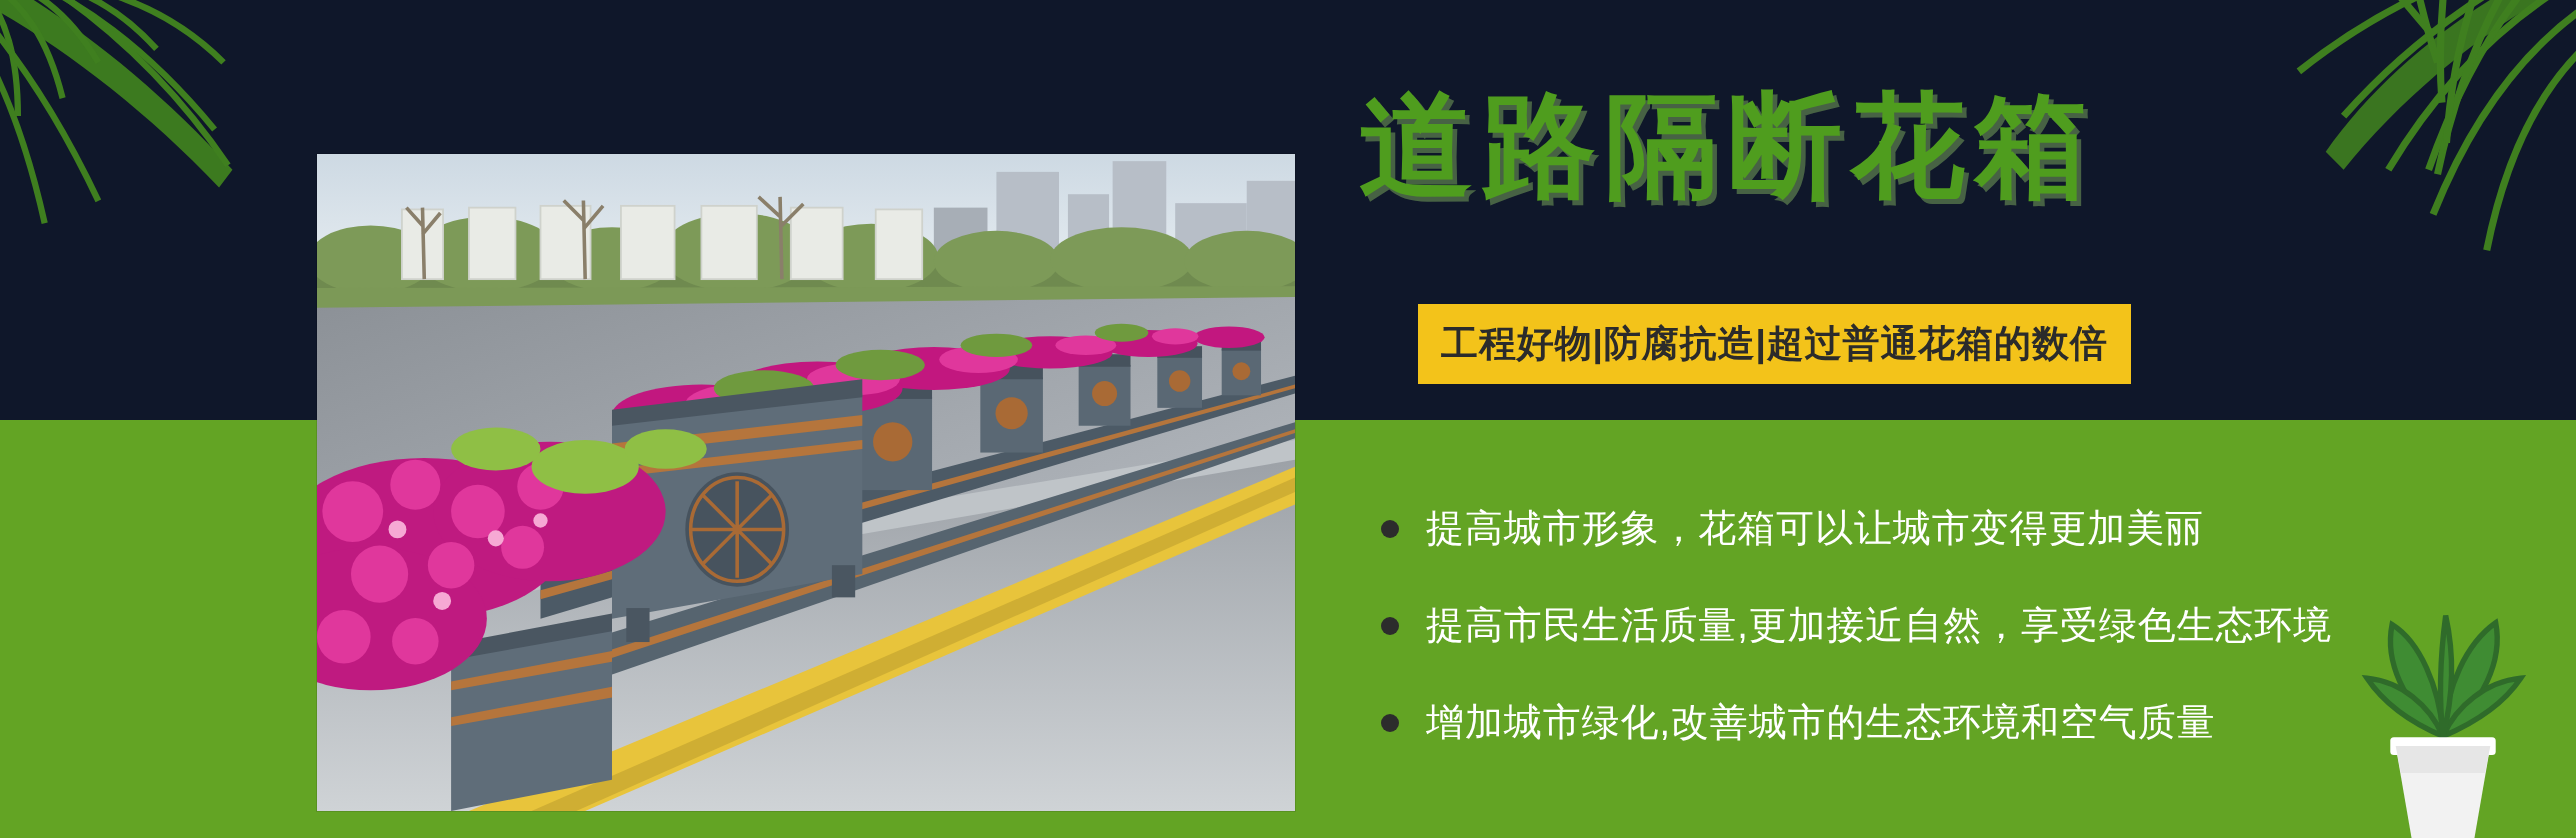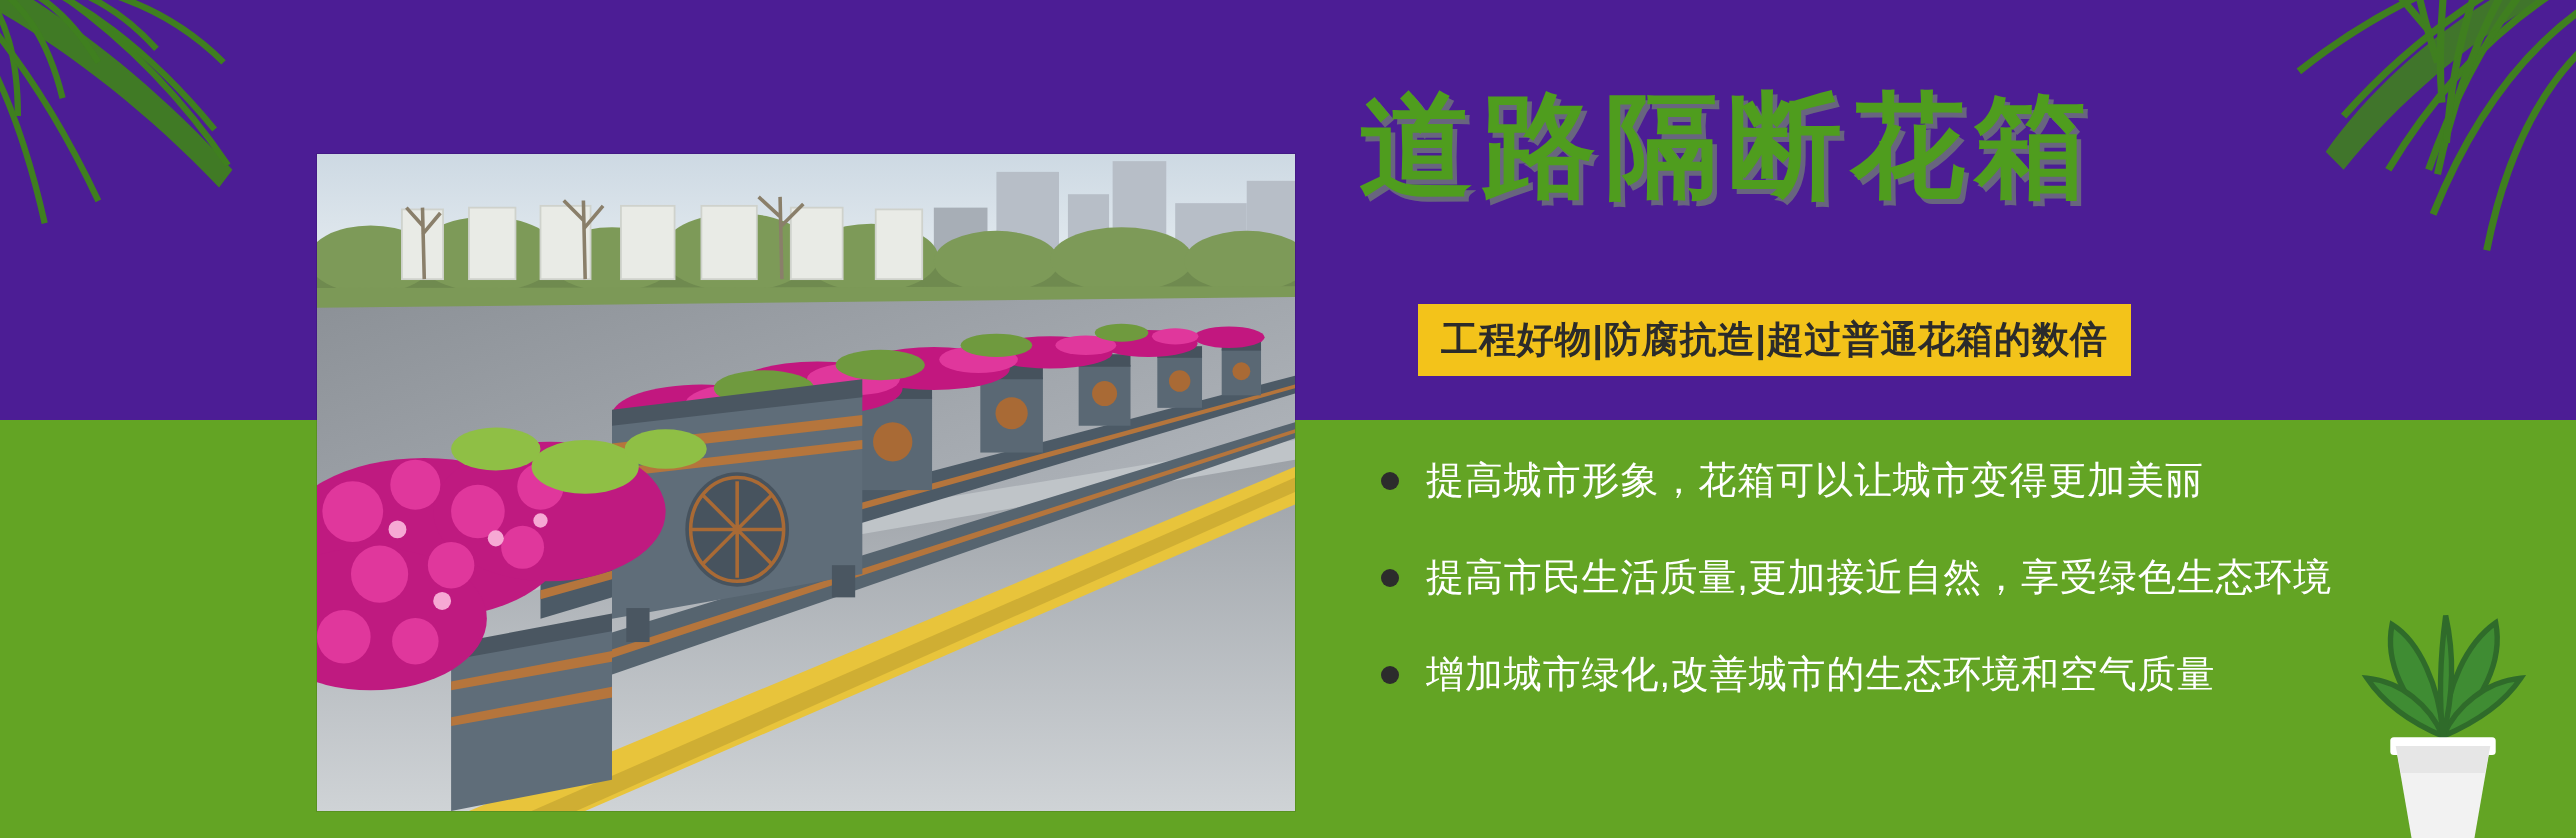--- a/index.html
+++ b/index.html
@@ -6,21 +6,21 @@
   html, body {
     width: 2576px;
     height: 839px;
     overflow: hidden;
     font-family: "Liberation Sans", sans-serif;
   }
   #banner {
     position: relative;
     width: 2576px;
     height: 839px;
-    background: #4c1d95;
+    background: #0f172a;
     overflow: hidden;
   }
   
   .green-band {
     position: absolute;
     left: 0;
     top: 420px;
     width: 2576px;
     height: 418px;
     background: #63a424;
@@ -57,39 +57,39 @@
     letter-spacing: 9px;
     text-shadow: 4.5px 4.5px 0 rgba(140,190,100,0.45);
     white-space: nowrap;
   }
 
   
   .subtitle-pill {
     position: absolute;
     left: 1418px;
     top: 304px;
-    height: 72px;
+    height: 80px;
     padding: 0 23px;
     background: #f3c31a;
     display: flex;
     align-items: center;
   }
   .subtitle-pill span {
     font-size: 37px;
     font-weight: bold;
     color: #2b2b2b;
     letter-spacing: 0.9px;
     white-space: nowrap;
   }
 
   
   .bullets {
     position: absolute;
     left: 1381px;
-    top: 432px;
+    top: 480px;
     width: 1171px;
   }
   .bullet-row {
     display: flex;
     align-items: center;
     height: 97px;
   }
   .bullet-dot {
     width: 18px;
     height: 18px;

